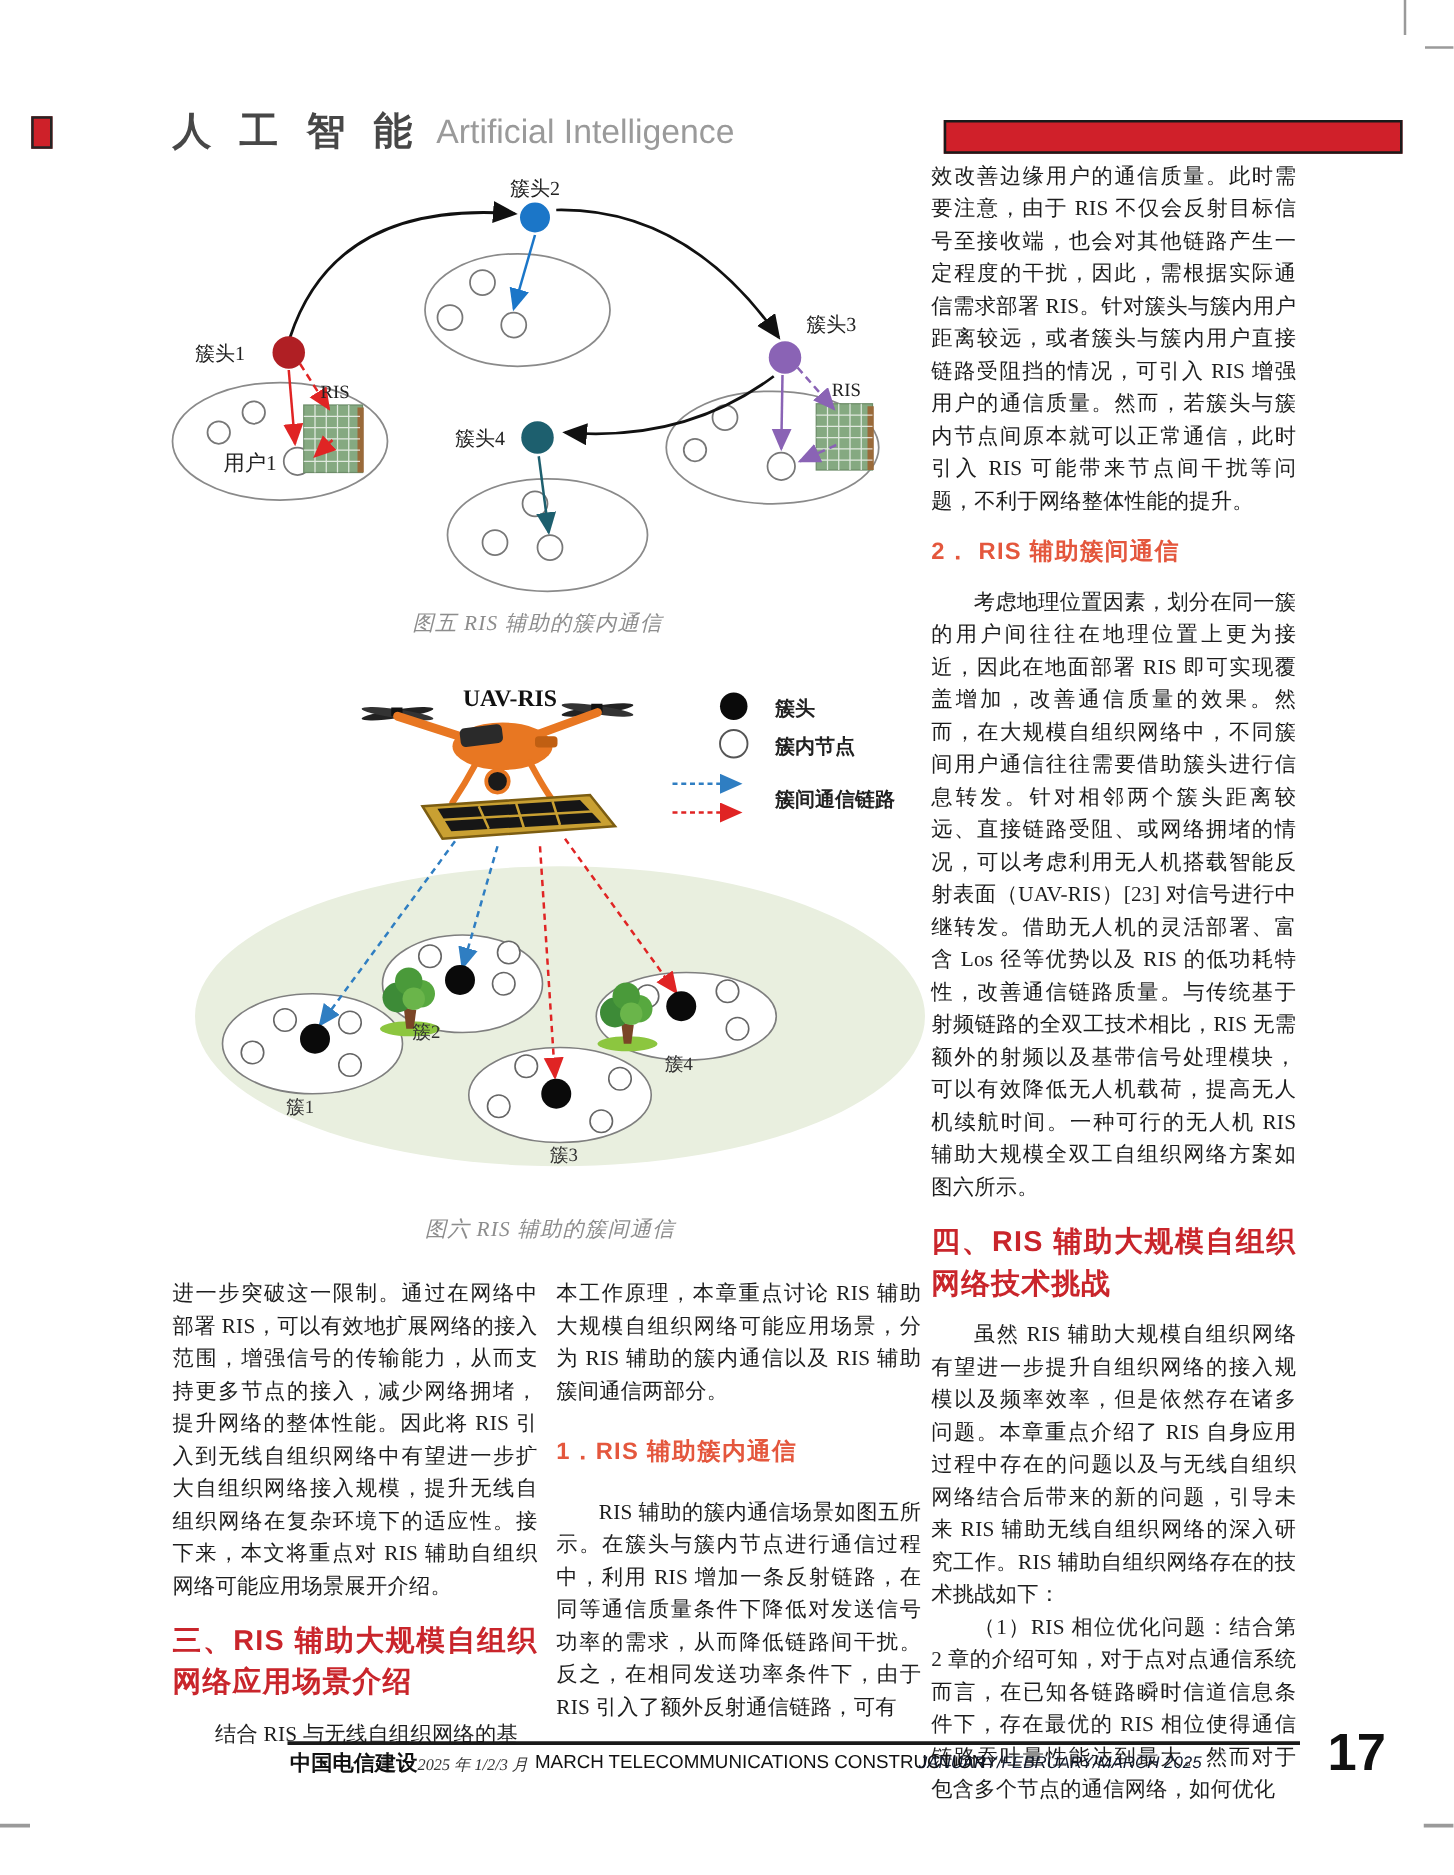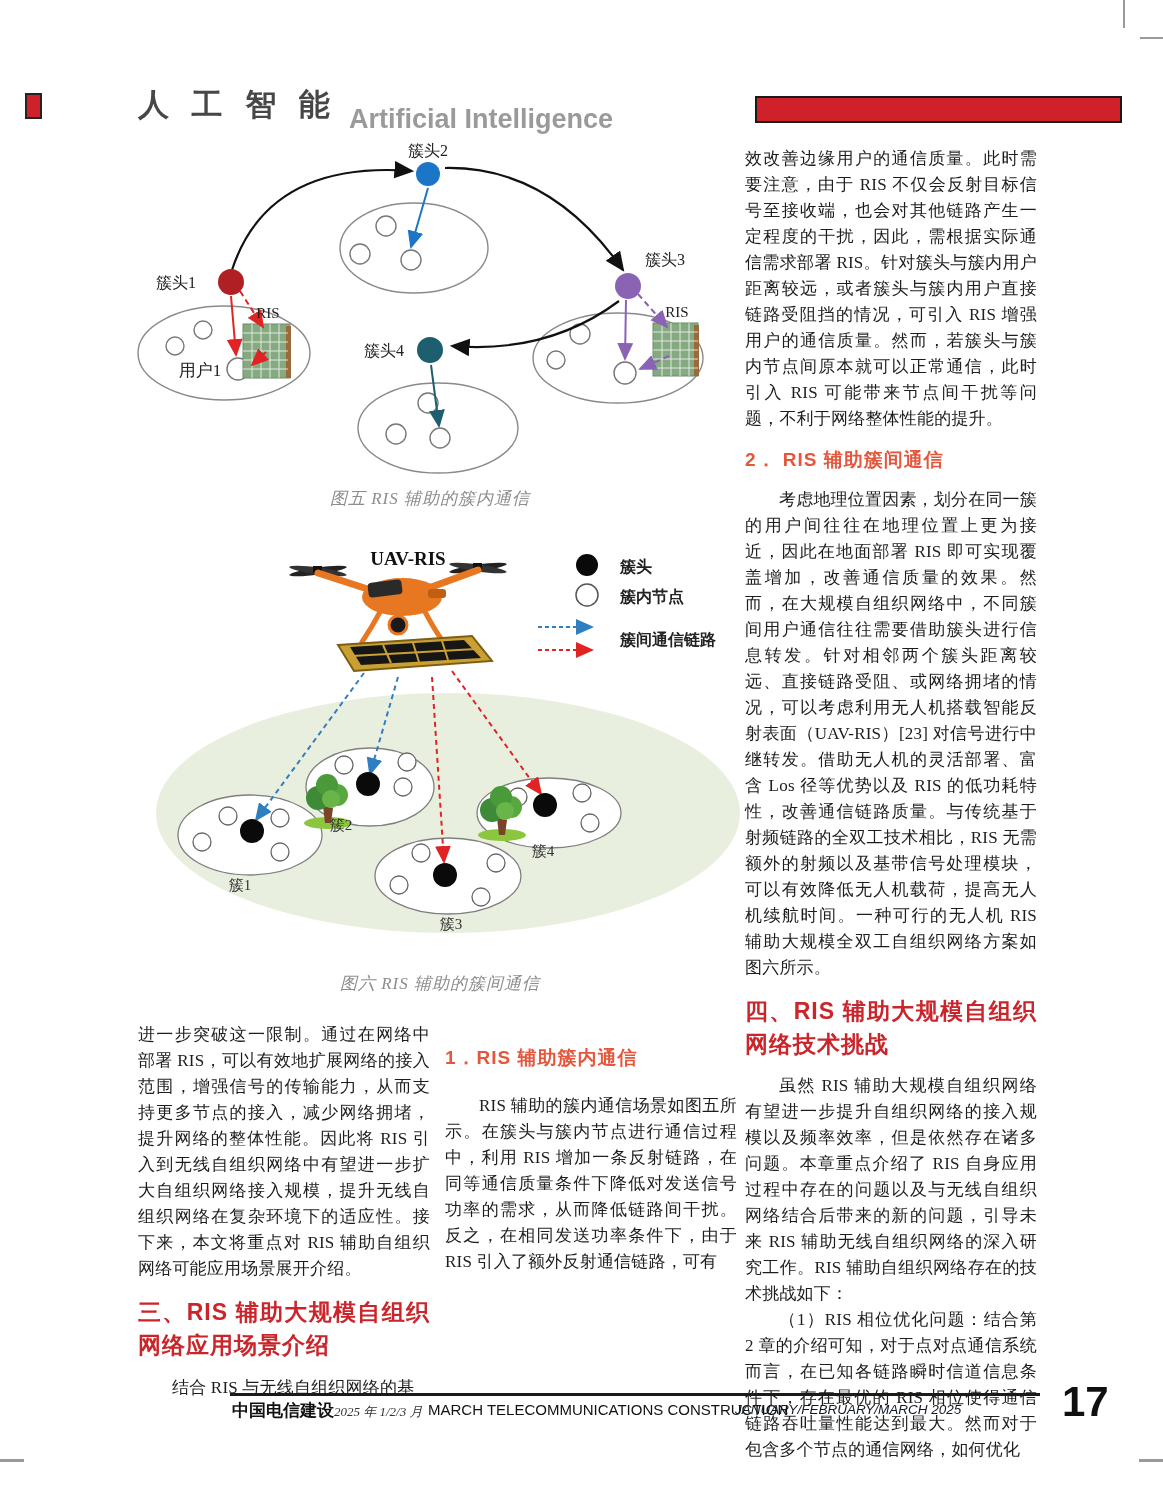--- a/index.html
+++ b/index.html
@@ -11,23 +11,23 @@
   }
   .abs { position:absolute; }
   
   .mark { position:absolute; background:#9a9a9a; }
   
   .hdr-square { position:absolute; left:25px; top:93px; width:17px; height:26px;
     background:#ce2129; border:2px solid #242424; }
   .hdr-cn { position:absolute; left:138px; top:84px;
     font-family:"Liberation Sans","DejaVu Sans",sans-serif;
     font-weight:bold; font-size:31px; color:#474747; letter-spacing:7px; }
-  .hdr-en { position:absolute; left:349px; top:104px;
+  .hdr-en { position:absolute; left:349px; top:90px;
     font-family:"Liberation Sans","DejaVu Sans",sans-serif;
-    font-weight:bold; font-size:27px; color:#9a9a9a; }
+    font-weight:normal; font-size:27px; color:#9a9a9a; }
   .hdr-bar { position:absolute; left:755px; top:96px; width:367px; height:27px;
     background:#d0202a; border:2px solid #1a1a1a; }
   
   .figcap { position:absolute; text-align:center; font-style:italic;
     font-size:17px; color:#8d8d8d; letter-spacing:1px; }
   
   .col { position:absolute; width:292px; font-size:17px; line-height:26px;
     text-align:justify; color:#1d1d1d; }
   .col p { text-align:justify; letter-spacing:0.2px; }
   .indent { text-indent:2em; }
@@ -275,25 +275,26 @@
   </svg>
   <div class="figcap" style="left:140px;top:972px;width:600px;">图六 RIS 辅助的簇间通信</div>
 
   <div class="col" style="left:138px;top:1022px;">
     <p>进一步突破这一限制。通过在网络中部署 RIS，可以有效地扩展网络的接入范围，增强信号的传输能力，从而支持更多节点的接入，减少网络拥堵，提升网络的整体性能。因此将 RIS 引入到无线自组织网络中有望进一步扩大自组织网络接入规模，提升无线自组织网络在复杂环境下的适应性。接下来，本文将重点对 RIS 辅助自组织网络可能应用场景展开介绍。</p>
     <h2 class="h-red">三、RIS 辅助大规模自组织网络应用场景介绍</h2>
     <p class="indent">结合 RIS 与无线自组织网络的基</p>
   </div>
 
   <div class="col" style="left:445px;top:1022px;">
+    <p>本工作原理，本章重点讨论 RIS 辅助大规模自组织网络可能应用场景，分为 RIS 辅助的簇内通信以及 RIS 辅助簇间通信两部分。</p>
     <h3 class="h-orange" style="margin-top:24px;margin-bottom:22px;">1．RIS 辅助簇内通信</h3>
     <p class="indent">RIS 辅助的簇内通信场景如图五所示。在簇头与簇内节点进行通信过程中，利用 RIS 增加一条反射链路，在同等通信质量条件下降低对发送信号功率的需求，从而降低链路间干扰。反之，在相同发送功率条件下，由于 RIS 引入了额外反射通信链路，可有</p>
   </div>
 
-  <div class="col" style="left:745px;top:146px;">
+  <div class="col" style="left:745px;top:128px;">
     <p>效改善边缘用户的通信质量。此时需要注意，由于 RIS 不仅会反射目标信号至接收端，也会对其他链路产生一定程度的干扰，因此，需根据实际通信需求部署 RIS。针对簇头与簇内用户距离较远，或者簇头与簇内用户直接链路受阻挡的情况，可引入 RIS 增强用户的通信质量。然而，若簇头与簇内节点间原本就可以正常通信，此时引入 RIS 可能带来节点间干扰等问题，不利于网络整体性能的提升。</p>
     <h3 class="h-orange">2． RIS 辅助簇间通信</h3>
     <p class="indent">考虑地理位置因素，划分在同一簇的用户间往往在地理位置上更为接近，因此在地面部署 RIS 即可实现覆盖增加，改善通信质量的效果。然而，在大规模自组织网络中，不同簇间用户通信往往需要借助簇头进行信息转发。针对相邻两个簇头距离较远、直接链路受阻、或网络拥堵的情况，可以考虑利用无人机搭载智能反射表面（UAV-RIS）[23] 对信号进行中继转发。借助无人机的灵活部署、富含 Los 径等优势以及 RIS 的低功耗特性，改善通信链路质量。与传统基于射频链路的全双工技术相比，RIS 无需额外的射频以及基带信号处理模块，可以有效降低无人机载荷，提高无人机续航时间。一种可行的无人机 RIS 辅助大规模全双工自组织网络方案如图六所示。</p>
     <h2 class="h-red">四、RIS 辅助大规模自组织网络技术挑战</h2>
     <p class="indent">虽然 RIS 辅助大规模自组织网络有望进一步提升自组织网络的接入规模以及频率效率，但是依然存在诸多问题。本章重点介绍了 RIS 自身应用过程中存在的问题以及与无线自组织网络结合后带来的新的问题，引导未来 RIS 辅助无线自组织网络的深入研究工作。RIS 辅助自组织网络存在的技术挑战如下：</p>
     <p class="indent gap-top">（1）RIS 相位优化问题：结合第 2 章的介绍可知，对于点对点通信系统而言，在已知各链路瞬时信道信息条件下，存在最优的 RIS 相位使得通信链路吞吐量性能达到最大。然而对于包含多个节点的通信网络，如何优化</p>
   </div>
 
   <div class="ftr-rule"></div>
   <div class="ftr-brand-cn">中国电信建设</div>

